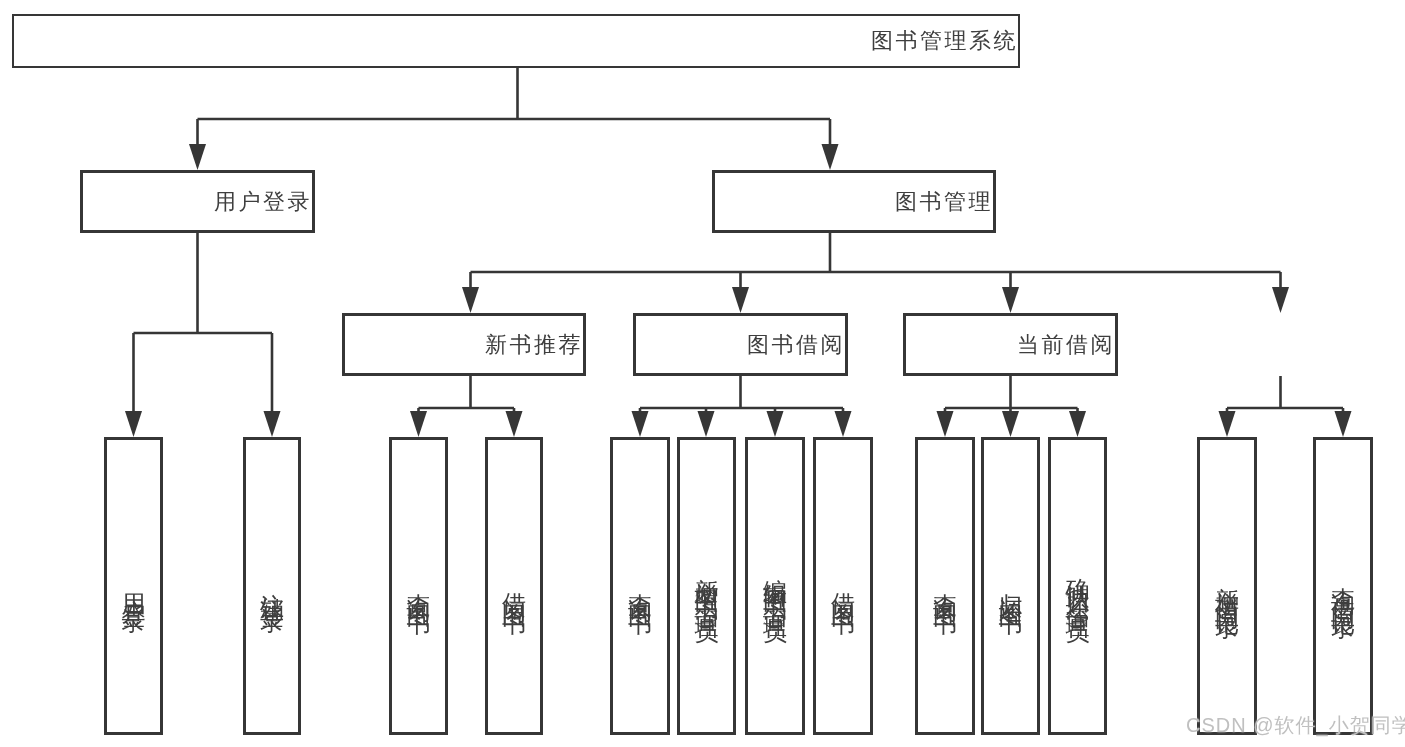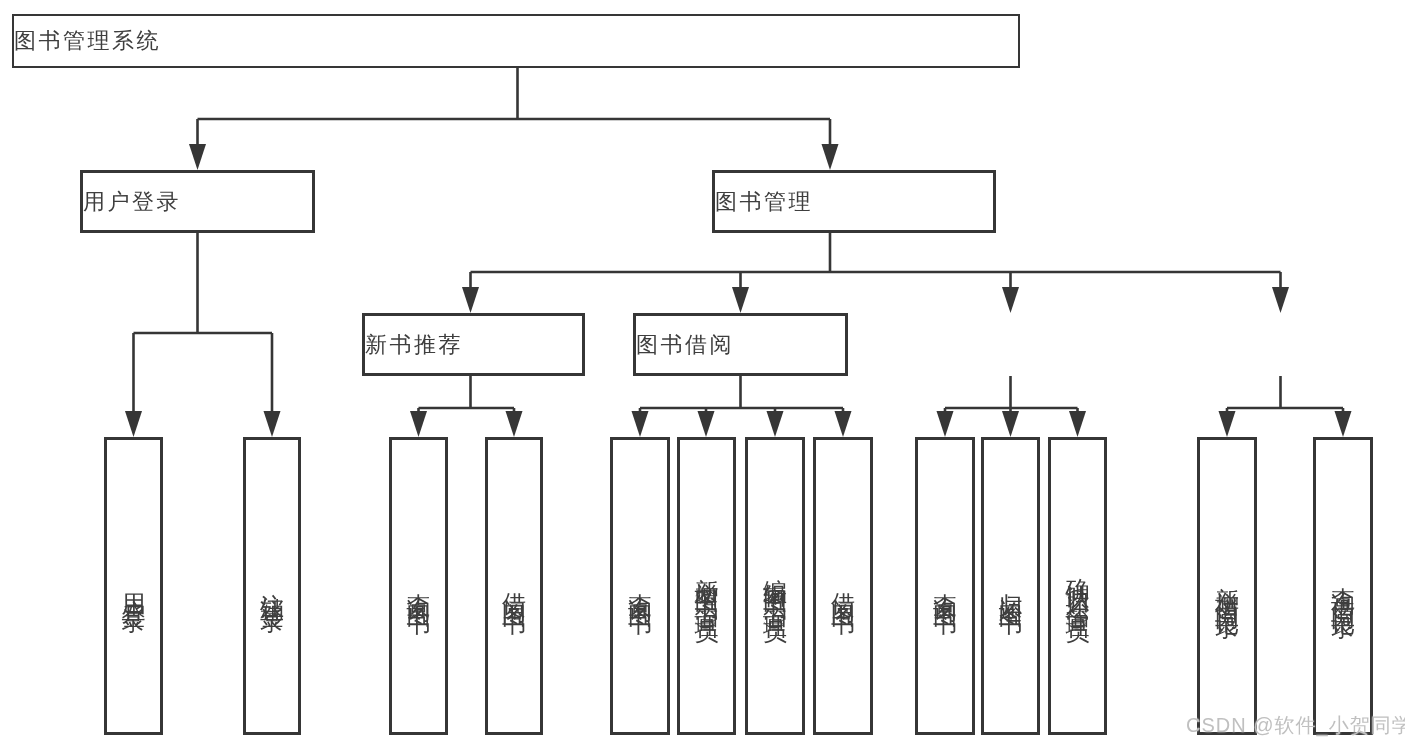--- a/index.html
+++ b/index.html
@@ -17,21 +17,21 @@
     overflow:hidden;
   }
   .canvas svg{position:absolute;left:0;top:0;color:var(--line);}
   .canvas svg path{stroke:currentColor;stroke-width:2.6;fill:none;}
   .canvas svg polygon{fill:currentColor;stroke:none;}
   .hnode{
     position:absolute;
     box-sizing:border-box;
     border:3px solid var(--line);
     background:var(--background);
-    display:flex;align-items:center;justify-content:flex-start;
+    display:flex;align-items:center;justify-content:flex-end;
     color:var(--text);
     font-size:22px;letter-spacing:2.5px;
     white-space:nowrap;
   }
   .hnode.root{border-width:2px;}
   .vnode{
     position:absolute;
     top:437px;height:298px;
     box-sizing:border-box;
     border:3px solid var(--line);
@@ -103,25 +103,28 @@
     <span>图书管理系统</span>
   </div>
 
   <div class="hnode" style="left:80px;top:170px;width:235px;height:63px">
     <span>用户登录</span>
   </div>
   <div class="hnode" style="left:712px;top:170px;width:284px;height:63px">
     <span>图书管理</span>
   </div>
 
-  <div class="hnode" style="left:362px;top:313px;width:223px;height:63px">
+  <div class="hnode" style="left:342px;top:313px;width:244px;height:63px">
     <span>新书推荐</span>
   </div>
   <div class="hnode" style="left:633px;top:313px;width:215px;height:63px">
     <span>图书借阅</span>
+  </div>
+  <div class="hnode" style="left:903px;top:313px;width:215px;height:63px">
+    <span>当前借阅</span>
   </div>
 
   <div class="vnode" style="left:104px;width:59px">
     <span>用户登录</span>
   </div>
   <div class="vnode" style="left:243px;width:58px">
     <span>注销登录</span>
   </div>
 
   <div class="vnode" style="left:389px;width:59px">

